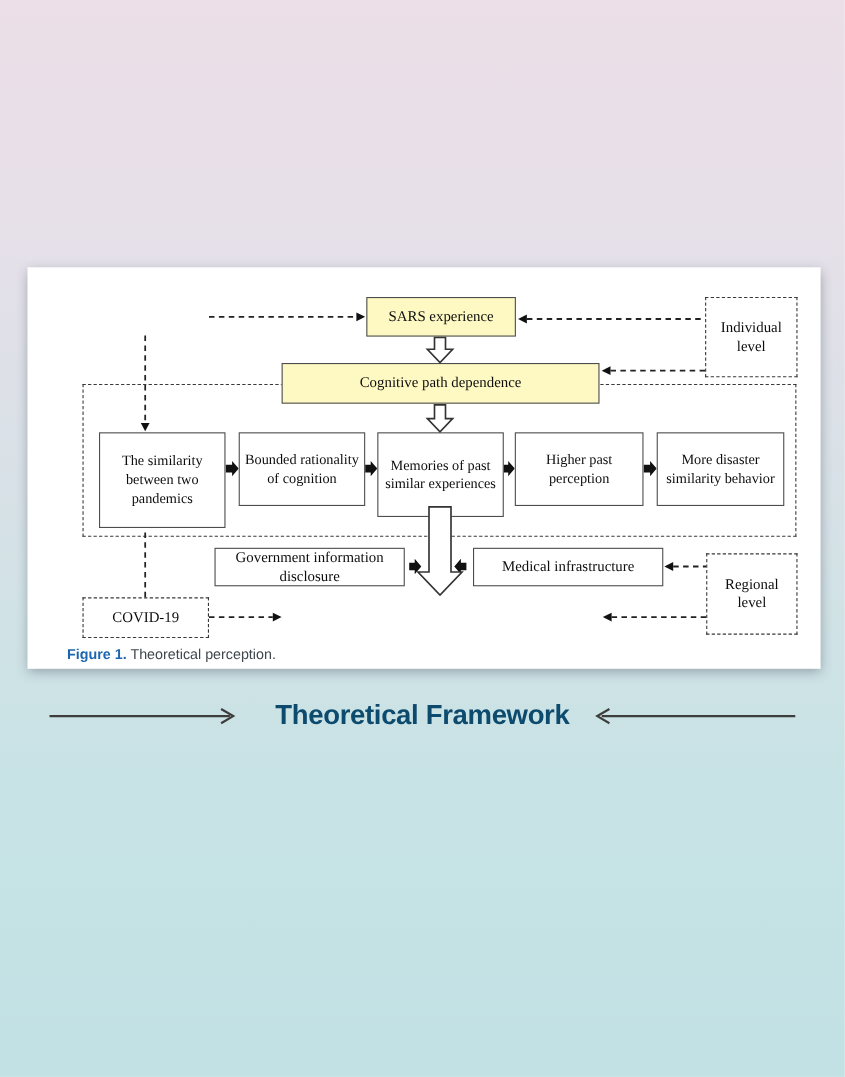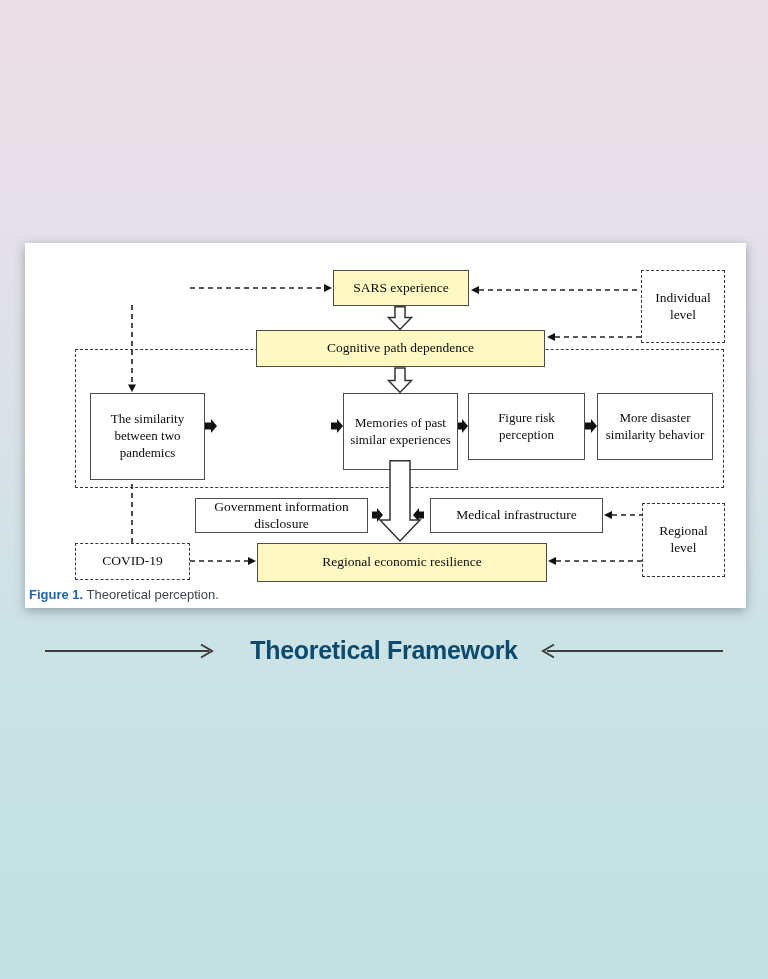--- a/index.html
+++ b/index.html
@@ -27,21 +27,21 @@
   }
   .box.sm{font-size:13px;line-height:1.3;}
   .solid{background:#fff;border:1.5px solid #4d4d4d;}
   .fill{background:#fef9c3;border:1.5px solid #4d4d4d;}
   .dash{background:transparent;border:1.5px dashed #383838;}
   svg.blocks{z-index:4;}
   .caption{
     position:absolute;left:4px;top:344px;z-index:5;
     font-size:13px;color:#3e464d;white-space:nowrap;
   }
-  .caption .lbl{font-weight:bold;color:#1b66ae;}
+  .caption .lbl{font-weight:bold;color:#1b66ae;margin-left:32px;}
   .banner-title{
     position:absolute;left:0;right:0;top:636px;text-align:center;
     font-size:25px;font-weight:bold;color:#0c4a6e;letter-spacing:-0.3px;
   }
   .banner-arrows{position:absolute;left:0;top:632px;}
 </style>
 </head>
 <body>
 
 <div class="panel">
@@ -75,27 +75,27 @@
       <polygon points="347,268.5 352,268.5 352,265 358,272 352,279 352,275.5 347,275.5"></polygon>
       <polygon points="399,268.5 394,268.5 394,265 388,272 394,279 394,275.5 399,275.5"></polygon>
     </g>
   </svg>
 
   <div class="box fill" style="left:308px;top:27px;width:136px;height:36px">SARS experience</div>
   <div class="box dash" style="left:616px;top:27px;width:84px;height:73px">Individual
 level</div>
   <div class="box fill" style="left:231px;top:87px;width:289px;height:37px">Cognitive path dependence</div>
   <div class="box solid sm" style="left:65px;top:150px;width:115px;height:87px">The similarity between two pandemics</div>
+  <div class="box solid sm" style="left:192px;top:150px;width:115px;height:67px">Bounded rationality of cognition</div>
   <div class="box solid sm" style="left:318px;top:150px;width:115px;height:77px">Memories of past similar experiences</div>
-  <div class="box solid sm" style="left:443px;top:150px;width:117px;height:67px">Figure risk perception</div>
+  <div class="box solid sm" style="left:443px;top:150px;width:117px;height:67px">Higher past perception</div>
   <div class="box solid sm" style="left:572px;top:150px;width:116px;height:67px">More disaster similarity behavior</div>
   <div class="box solid" style="left:170px;top:255px;width:173px;height:35px">Government information disclosure</div>
   <div class="box solid" style="left:405px;top:255px;width:173px;height:35px">Medical infrastructure</div>
   <div class="box dash" style="left:50px;top:300px;width:115px;height:37px">COVID-19</div>
-  <div class="box fill" style="left:232px;top:300px;width:290px;height:39px">Regional economic resilience</div>
   <div class="box dash" style="left:617px;top:260px;width:83px;height:74px">Regional
 level</div>
 
   <svg class="layer blocks" width="721" height="365" viewBox="0 0 721 365">
     <g fill="#ffffff" stroke="#333" stroke-width="1.5" stroke-linejoin="miter">
       <polygon points="370,63.8 370,74.5 363.5,74.5 375,86.5 386.5,74.5 380,74.5 380,63.8"></polygon>
       <polygon points="370,125 370,137.5 363.5,137.5 375,149.5 386.5,137.5 380,137.5 380,125"></polygon>
       <polygon points="365,217.8 365,277 355,277 375,298 395,277 385,277 385,217.8"></polygon>
     </g>
   </svg>

